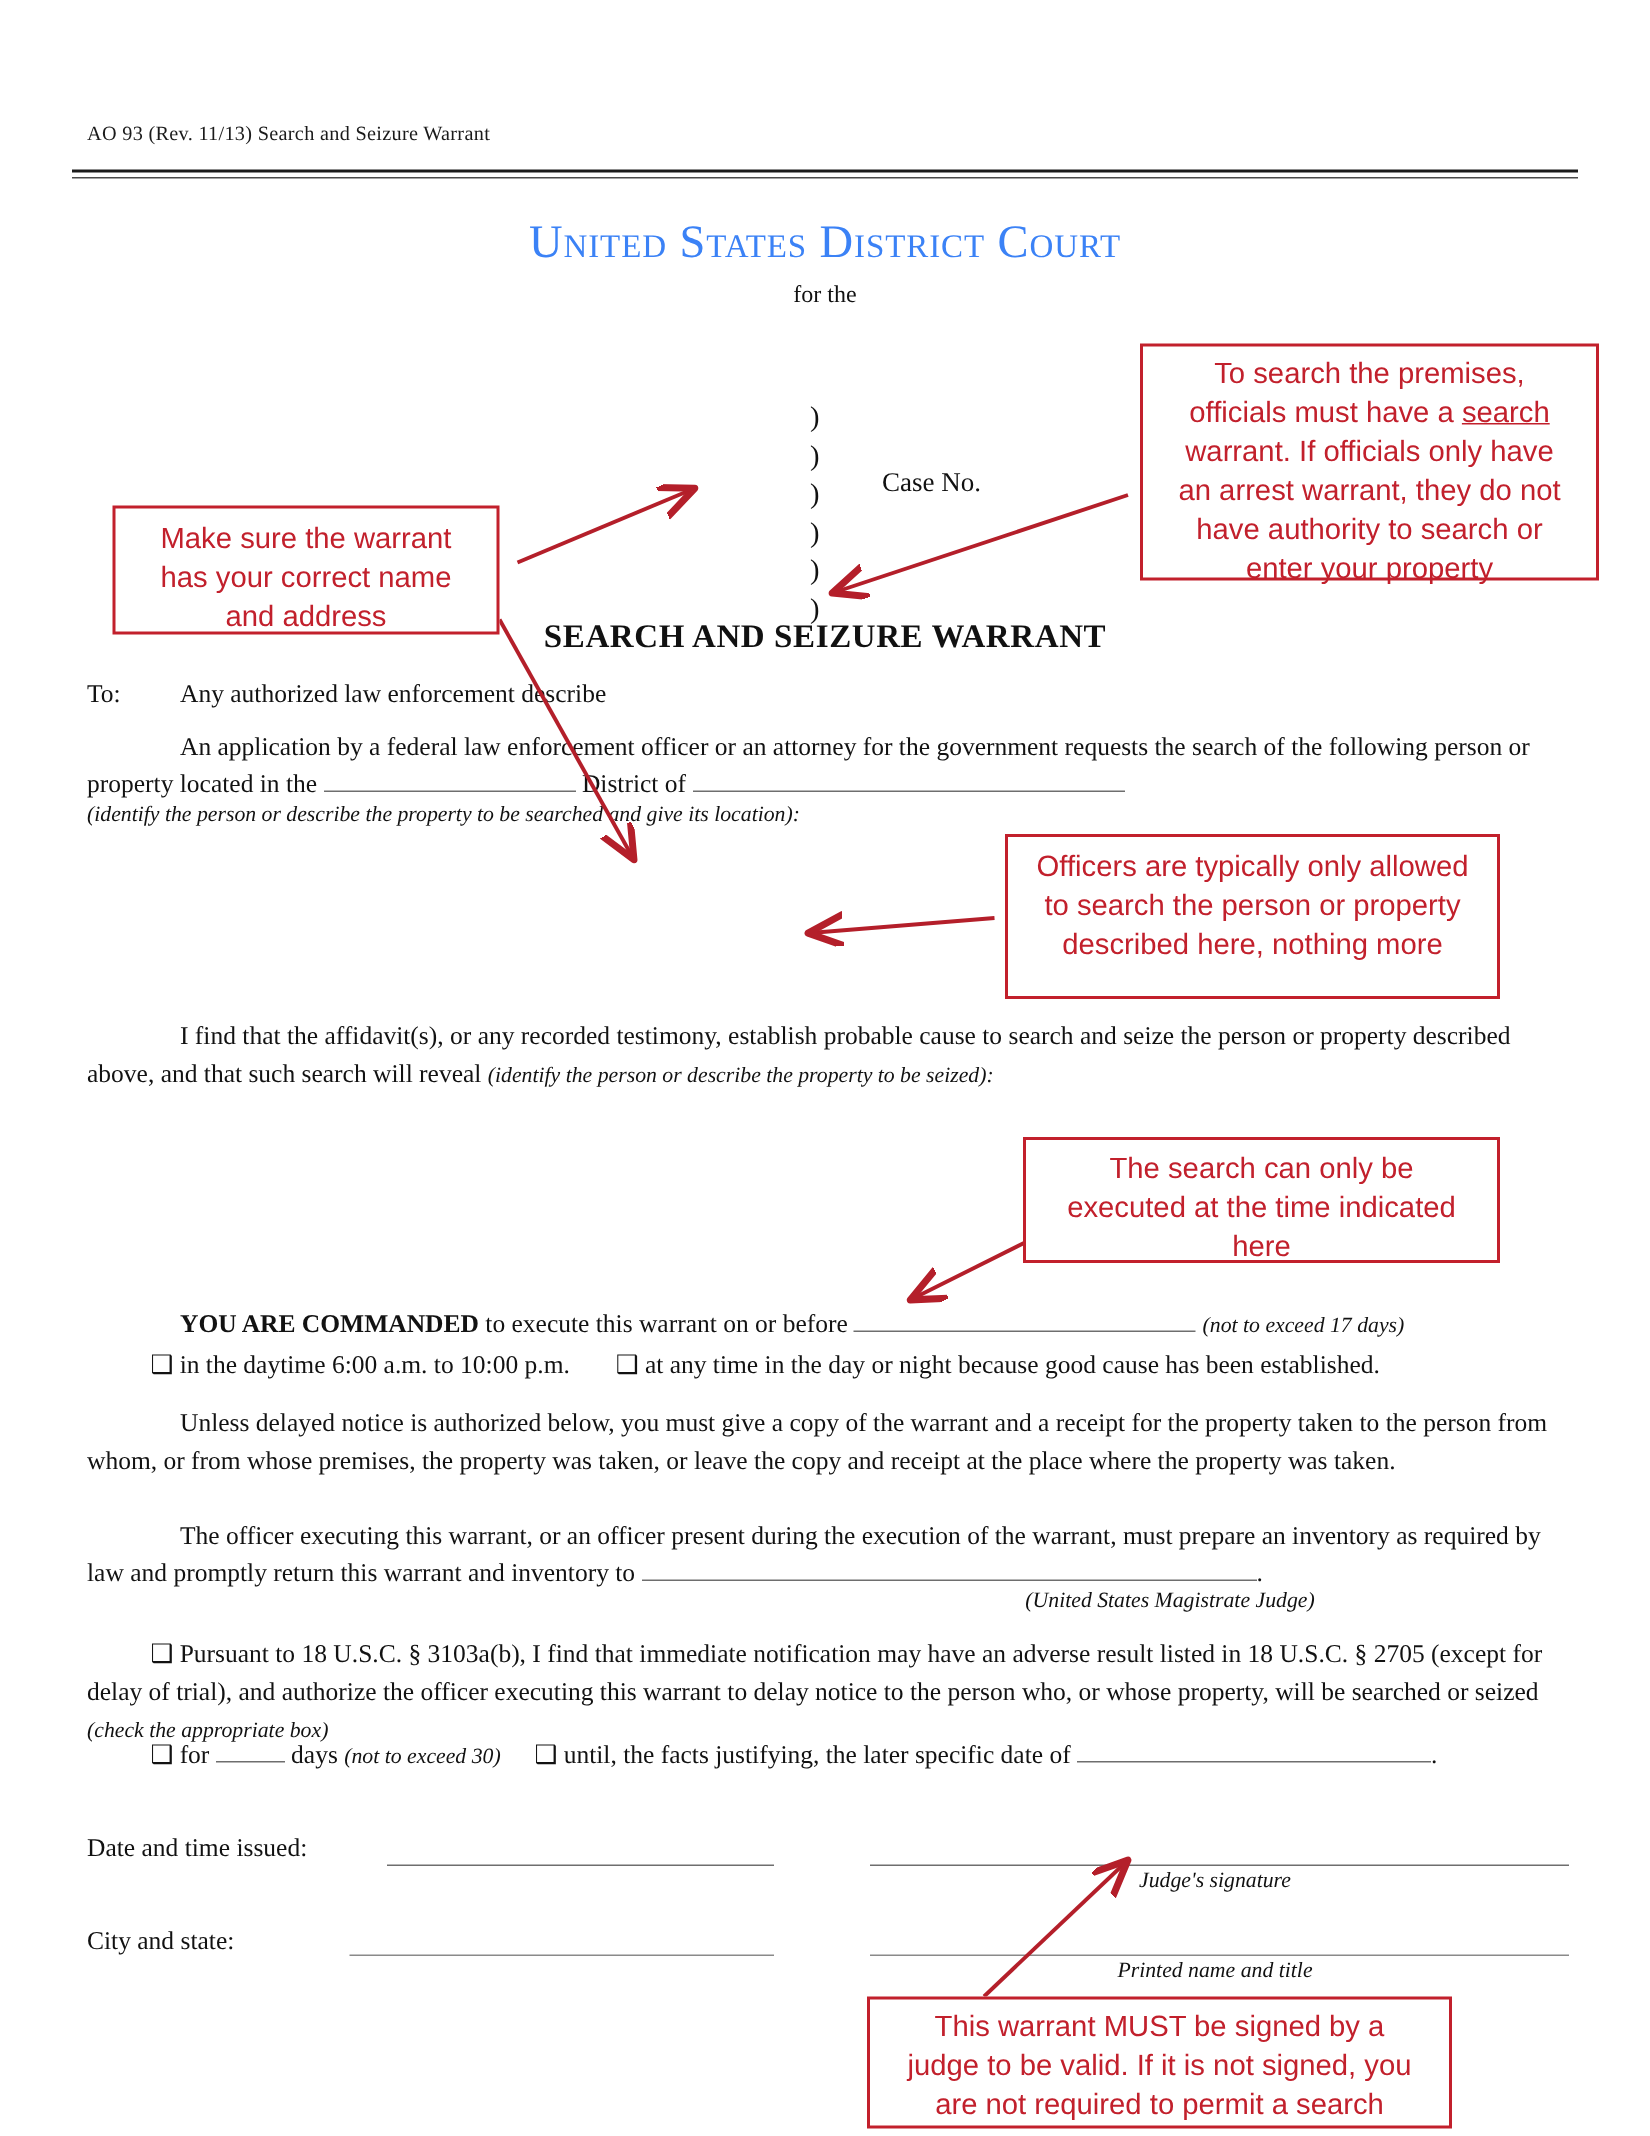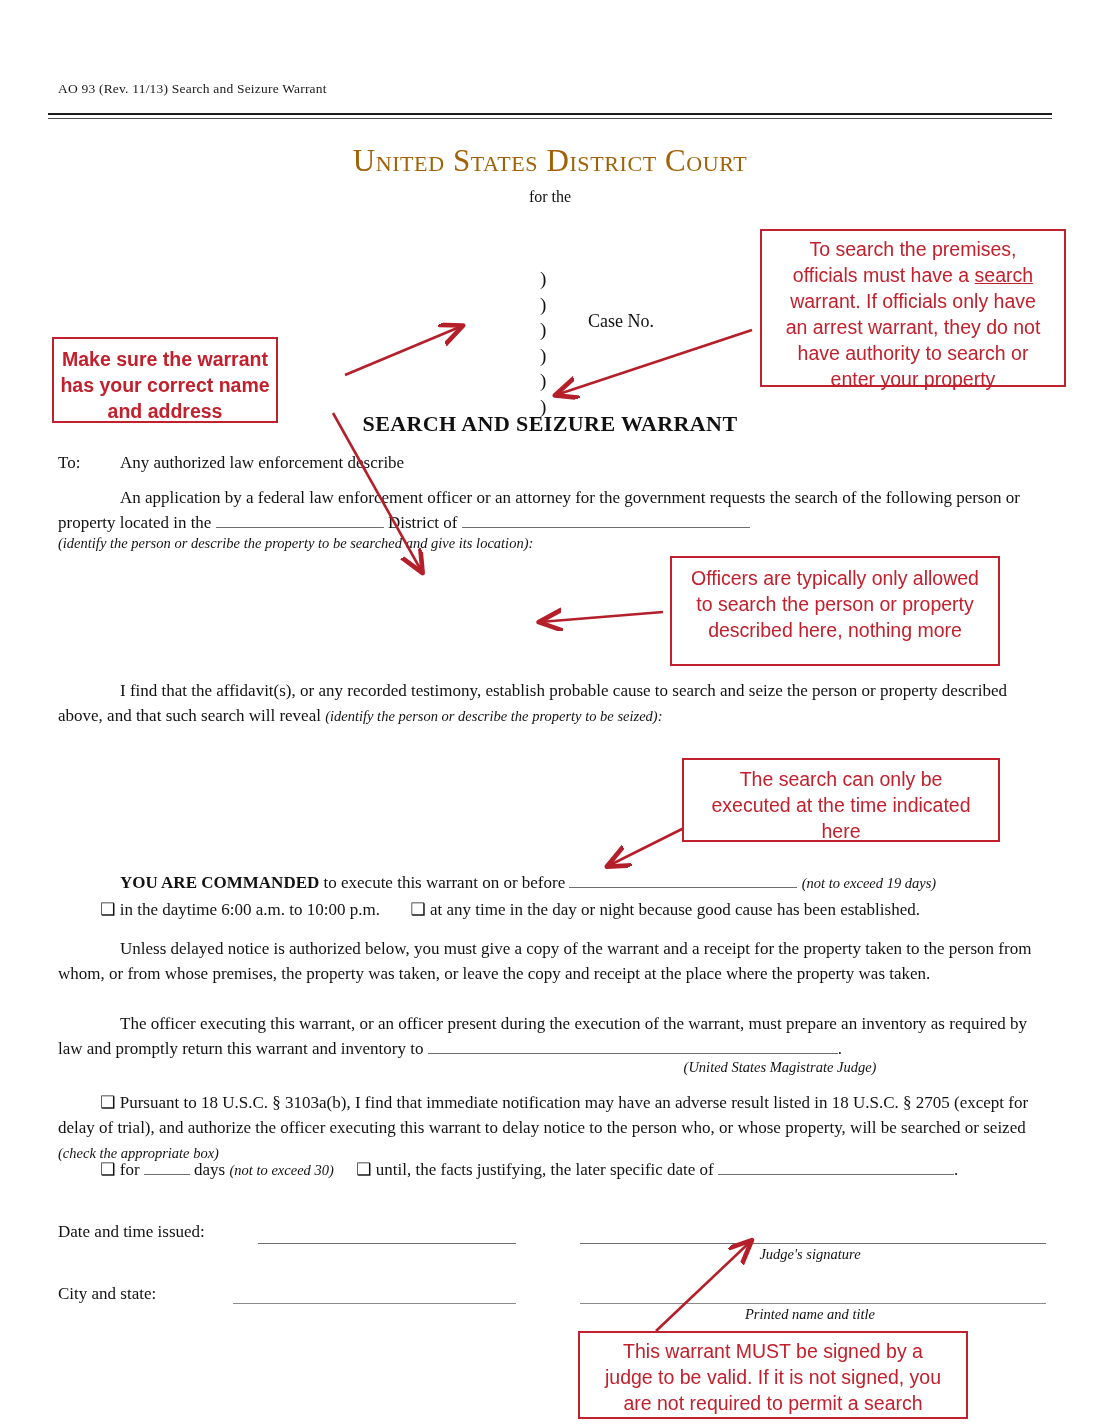--- a/index.html
+++ b/index.html
@@ -41,21 +41,21 @@
   
   .court-title {
     position: absolute;
     left: 0;
     top: 143px;
     width: 1100px;
     text-align: center;
     font-size: 31px;
     font-variant: small-caps;
     letter-spacing: 0.6px;
-    color: #a16207;
+    color: #3b82f6;
   }
   .for-the {
     position: absolute;
     left: 0;
     top: 188px;
     width: 1100px;
     text-align: center;
     font-size: 16px;
   }
 
@@ -168,21 +168,21 @@
     color: #c2202c;
     background: #ffffff;
     font-family: "Liberation Sans", "DejaVu Sans", sans-serif;
     font-size: 19.5px;
     line-height: 26px;
     text-align: center;
     padding: 4px 6px;
   }
   .anno u { text-decoration: underline; }
 
-  .anno-name    { left: 52px;  top: 337px; width: 226px; height: 86px; padding-top: 7px; font-weight: bold; }
+  .anno-name    { left: 75px;  top: 337px; width: 258px; height: 86px; padding-top: 7px; }
   .anno-premise { left: 760px; top: 229px; width: 306px; height: 158px; padding-top: 5px; }
   .anno-officers{ left: 670px; top: 556px; width: 330px; height: 110px; padding-top: 7px; }
   .anno-time    { left: 682px; top: 758px; width: 318px; height: 84px; padding-top: 6px; }
   .anno-sign    { left: 578px; top: 1331px; width: 390px; height: 88px; padding-top: 5px; }
 
   svg.arrows {
     position: absolute;
     left: 0; top: 0;
     width: 1100px; height: 1424px;
     pointer-events: none;
@@ -219,21 +219,21 @@
 
   <div class="body-txt para-find">
     <span>I find that the affidavit(s), or any recorded testimony, establish probable cause to search and seize the person or property described above, and that such search will reveal</span>
     <span class="small-ital">(identify the person or describe the property to be seized):</span>
   </div>
 
   <div class="body-txt cmd-line">
     <span class="bold">YOU ARE COMMANDED</span>
     <span>to execute this warrant on or before</span>
     <span class="inline-blank" style="width:228px"></span>
-    <span class="small-ital">(not to exceed 19 days)</span>
+    <span class="small-ital">(not to exceed 17 days)</span>
   </div>
   <div class="body-txt cmd-boxes">
     <span style="display:inline-block;width:38px"></span>
     <span>❑</span>
     <span>in the daytime 6:00 a.m. to 10:00 p.m.</span>
     <span style="display:inline-block;width:22px"></span>
     <span>❑</span>
     <span>at any time in the day or night because good cause has been established.</span>
   </div>
 

